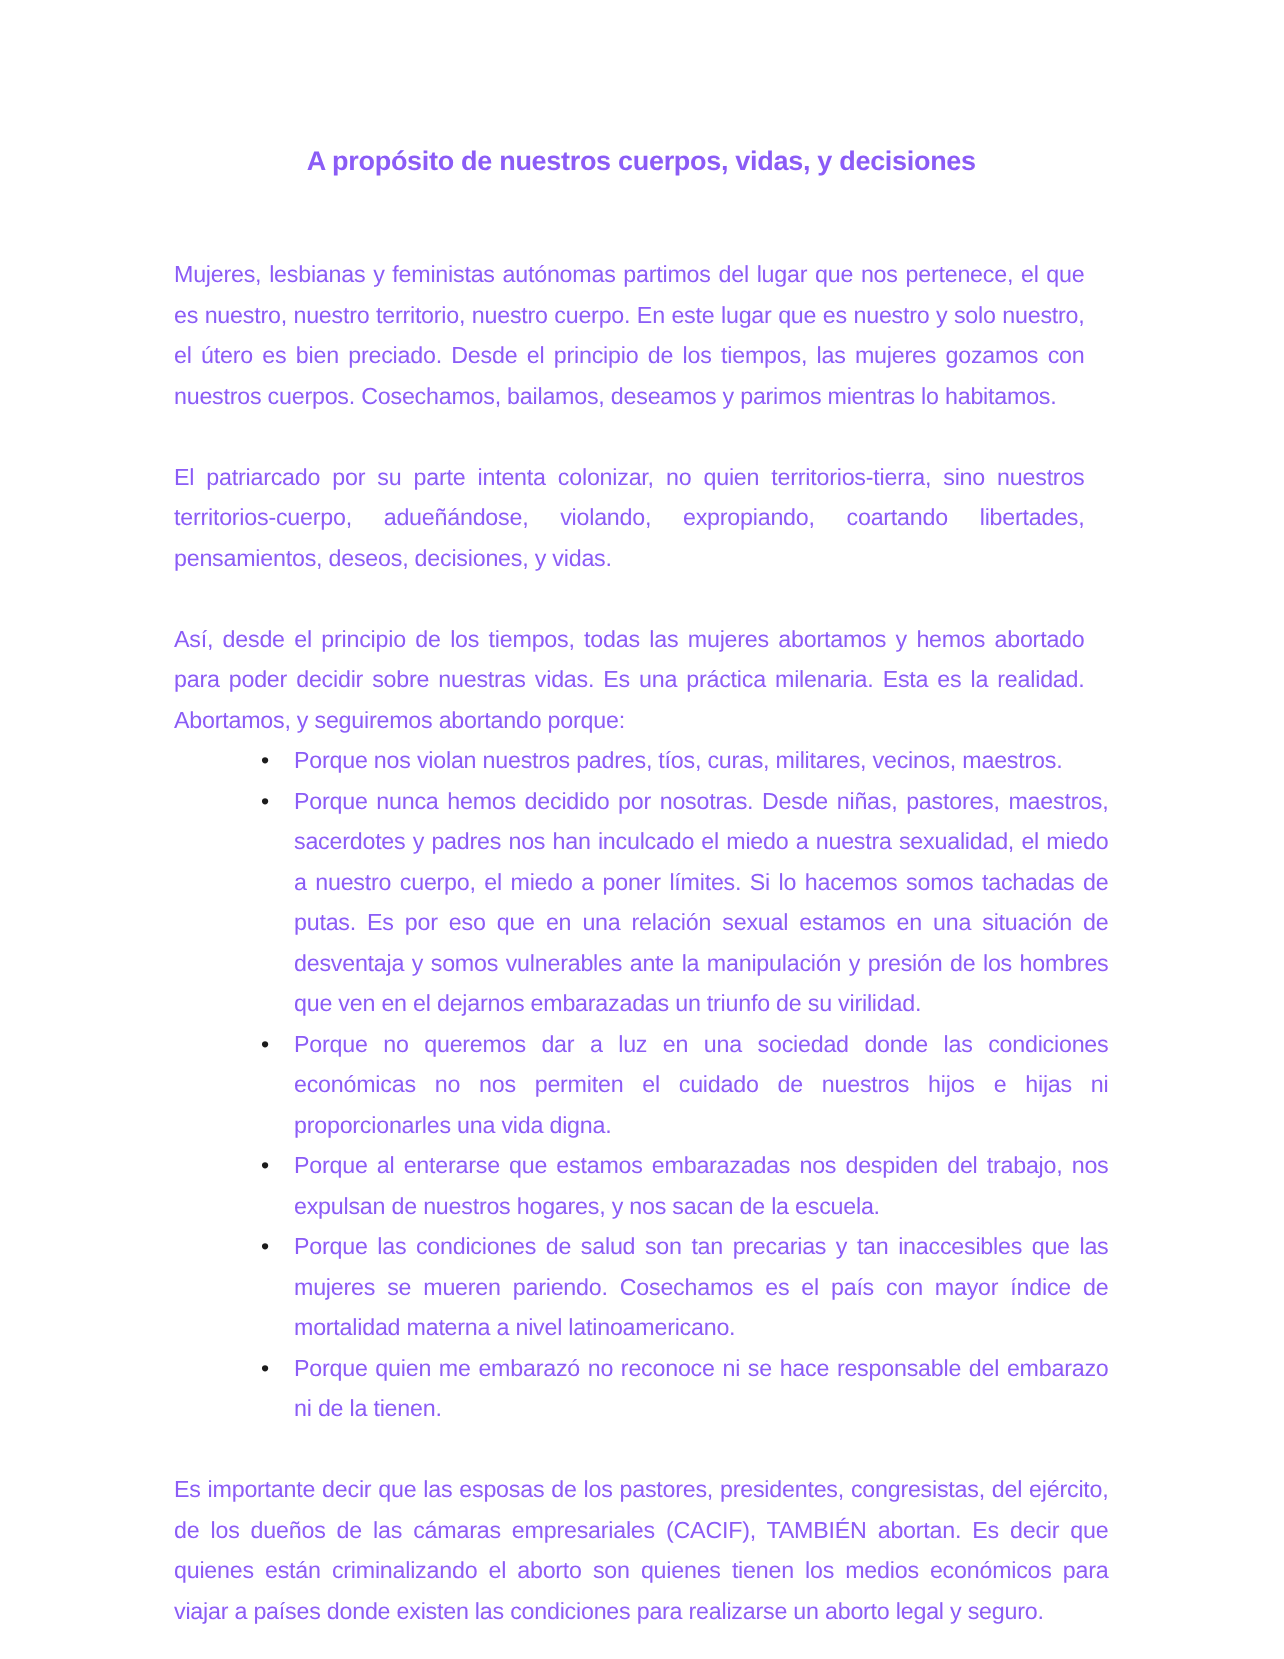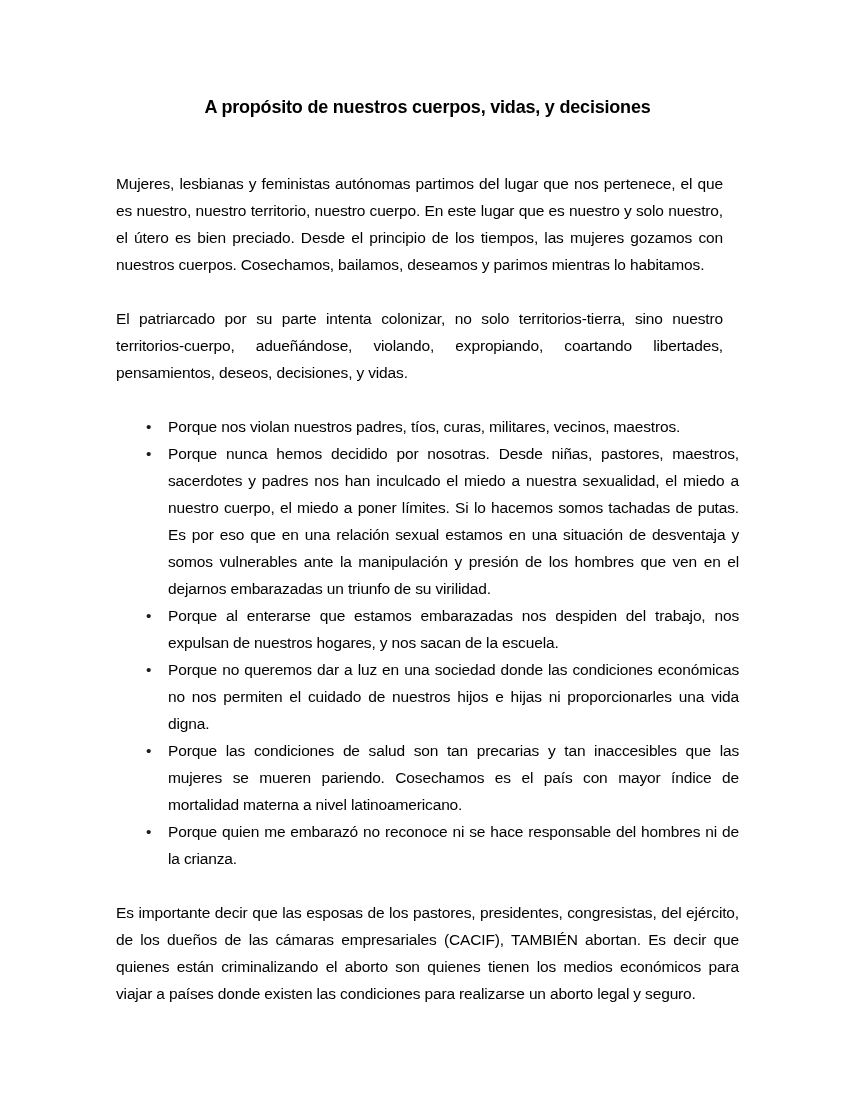--- a/index.html
+++ b/index.html
@@ -10,21 +10,21 @@
   .page {
     position: relative;
     width: 856px;
     height: 1106px;
     margin: 0 auto;
     background: #ffffff;
     overflow: hidden;
     box-sizing: border-box;
     padding: 92px 117px 0 116px;
     font-family: "Liberation Sans", "DejaVu Sans", sans-serif;
-    color: #000000;
+    color: #8b5cf6;
   }
   .doc-title {
     text-align: center;
     font-size: 18px;
     font-weight: bold;
     line-height: 30px;
     letter-spacing: -0.2px;
     margin: 0 0 48px 0;
   }
   .doc-title .title-line {
@@ -43,20 +43,21 @@
     margin-bottom: 0;
   }
   ul.bullet-list {
     list-style: none;
     margin: 0 0 27px 0;
     padding: 0 0 0 52px;
   }
   ul.bullet-list li {
     position: relative;
     text-align: justify;
+    margin-left: 28px;
   }
   ul.bullet-list li::before {
     content: "\2022";
     position: absolute;
     left: -22px;
     top: 0;
     font-size: 15.5px;
     line-height: 27px;
     color: #1c1c1c;
   }
@@ -70,29 +71,30 @@
 <div class="page">
 
   <h1 class="doc-title">
     <span class="title-line">A propósito de nuestros cuerpos, vidas, y decisiones</span>
   </h1>
 
   <div class="body-text">
 
     <p class="para">Mujeres, lesbianas y feministas autónomas partimos del lugar que nos pertenece, el que es nuestro, nuestro territorio, nuestro cuerpo. En este lugar que es nuestro y solo nuestro, el útero es bien preciado. Desde el principio de los tiempos, las mujeres gozamos con nuestros cuerpos. Cosechamos, bailamos, deseamos y parimos mientras lo habitamos.</p>
 
-    <p class="para">El patriarcado por su parte intenta colonizar, no solo territorios-tierra, sino nuestro territorios-cuerpo, adueñándose, violando, expropiando, coartando libertades, pensamientos, deseos, decisiones, y vidas.</p>
+    <p class="para">El patriarcado por su parte intenta colonizar, no quien territorios-tierra, sino nuestros territorios-cuerpo, adueñándose, violando, expropiando, coartando libertades, pensamientos, deseos, decisiones, y vidas.</p>
 
+    <p class="para tight">Así, desde el principio de los tiempos, todas las mujeres abortamos y hemos abortado para poder decidir sobre nuestras vidas. Es una práctica milenaria. Esta es la realidad. Abortamos, y seguiremos abortando porque:</p>
 
     <ul class="bullet-list">
       <li>Porque nos violan nuestros padres, tíos, curas, militares, vecinos, maestros.</li>
       <li>Porque nunca hemos decidido por nosotras. Desde niñas, pastores, maestros, sacerdotes y padres nos han inculcado el miedo a nuestra sexualidad, el miedo a nuestro cuerpo, el miedo a poner límites. Si lo hacemos somos tachadas de putas. Es por eso que en una relación sexual estamos en una situación de desventaja y somos vulnerables ante la manipulación y presión de los hombres que ven en el dejarnos embarazadas un triunfo de su virilidad.</li>
+      <li>Porque no queremos dar a luz en una sociedad donde las condiciones económicas no nos permiten el cuidado de nuestros hijos e hijas ni proporcionarles una vida digna.</li>
       <li>Porque al enterarse que estamos embarazadas nos despiden del trabajo, nos expulsan de nuestros hogares, y nos sacan de la escuela.</li>
-      <li>Porque no queremos dar a luz en una sociedad donde las condiciones económicas no nos permiten el cuidado de nuestros hijos e hijas ni proporcionarles una vida digna.</li>
       <li>Porque las condiciones de salud son tan precarias y tan inaccesibles que las mujeres se mueren pariendo. Cosechamos es el país con mayor índice de mortalidad materna a nivel latinoamericano.</li>
-      <li>Porque quien me embarazó no reconoce ni se hace responsable del hombres ni de la crianza.</li>
+      <li>Porque quien me embarazó no reconoce ni se hace responsable del embarazo ni de la tienen.</li>
     </ul>
 
     <p class="para closing">Es importante decir que las esposas de los pastores, presidentes, congresistas, del ejército, de los dueños de las cámaras empresariales (CACIF), TAMBIÉN abortan. Es decir que quienes están criminalizando el aborto son quienes tienen los medios económicos para viajar a países donde existen las condiciones para realizarse un aborto legal y seguro.</p>
 
   </div>
 
 </div>
 
 </body></html>

